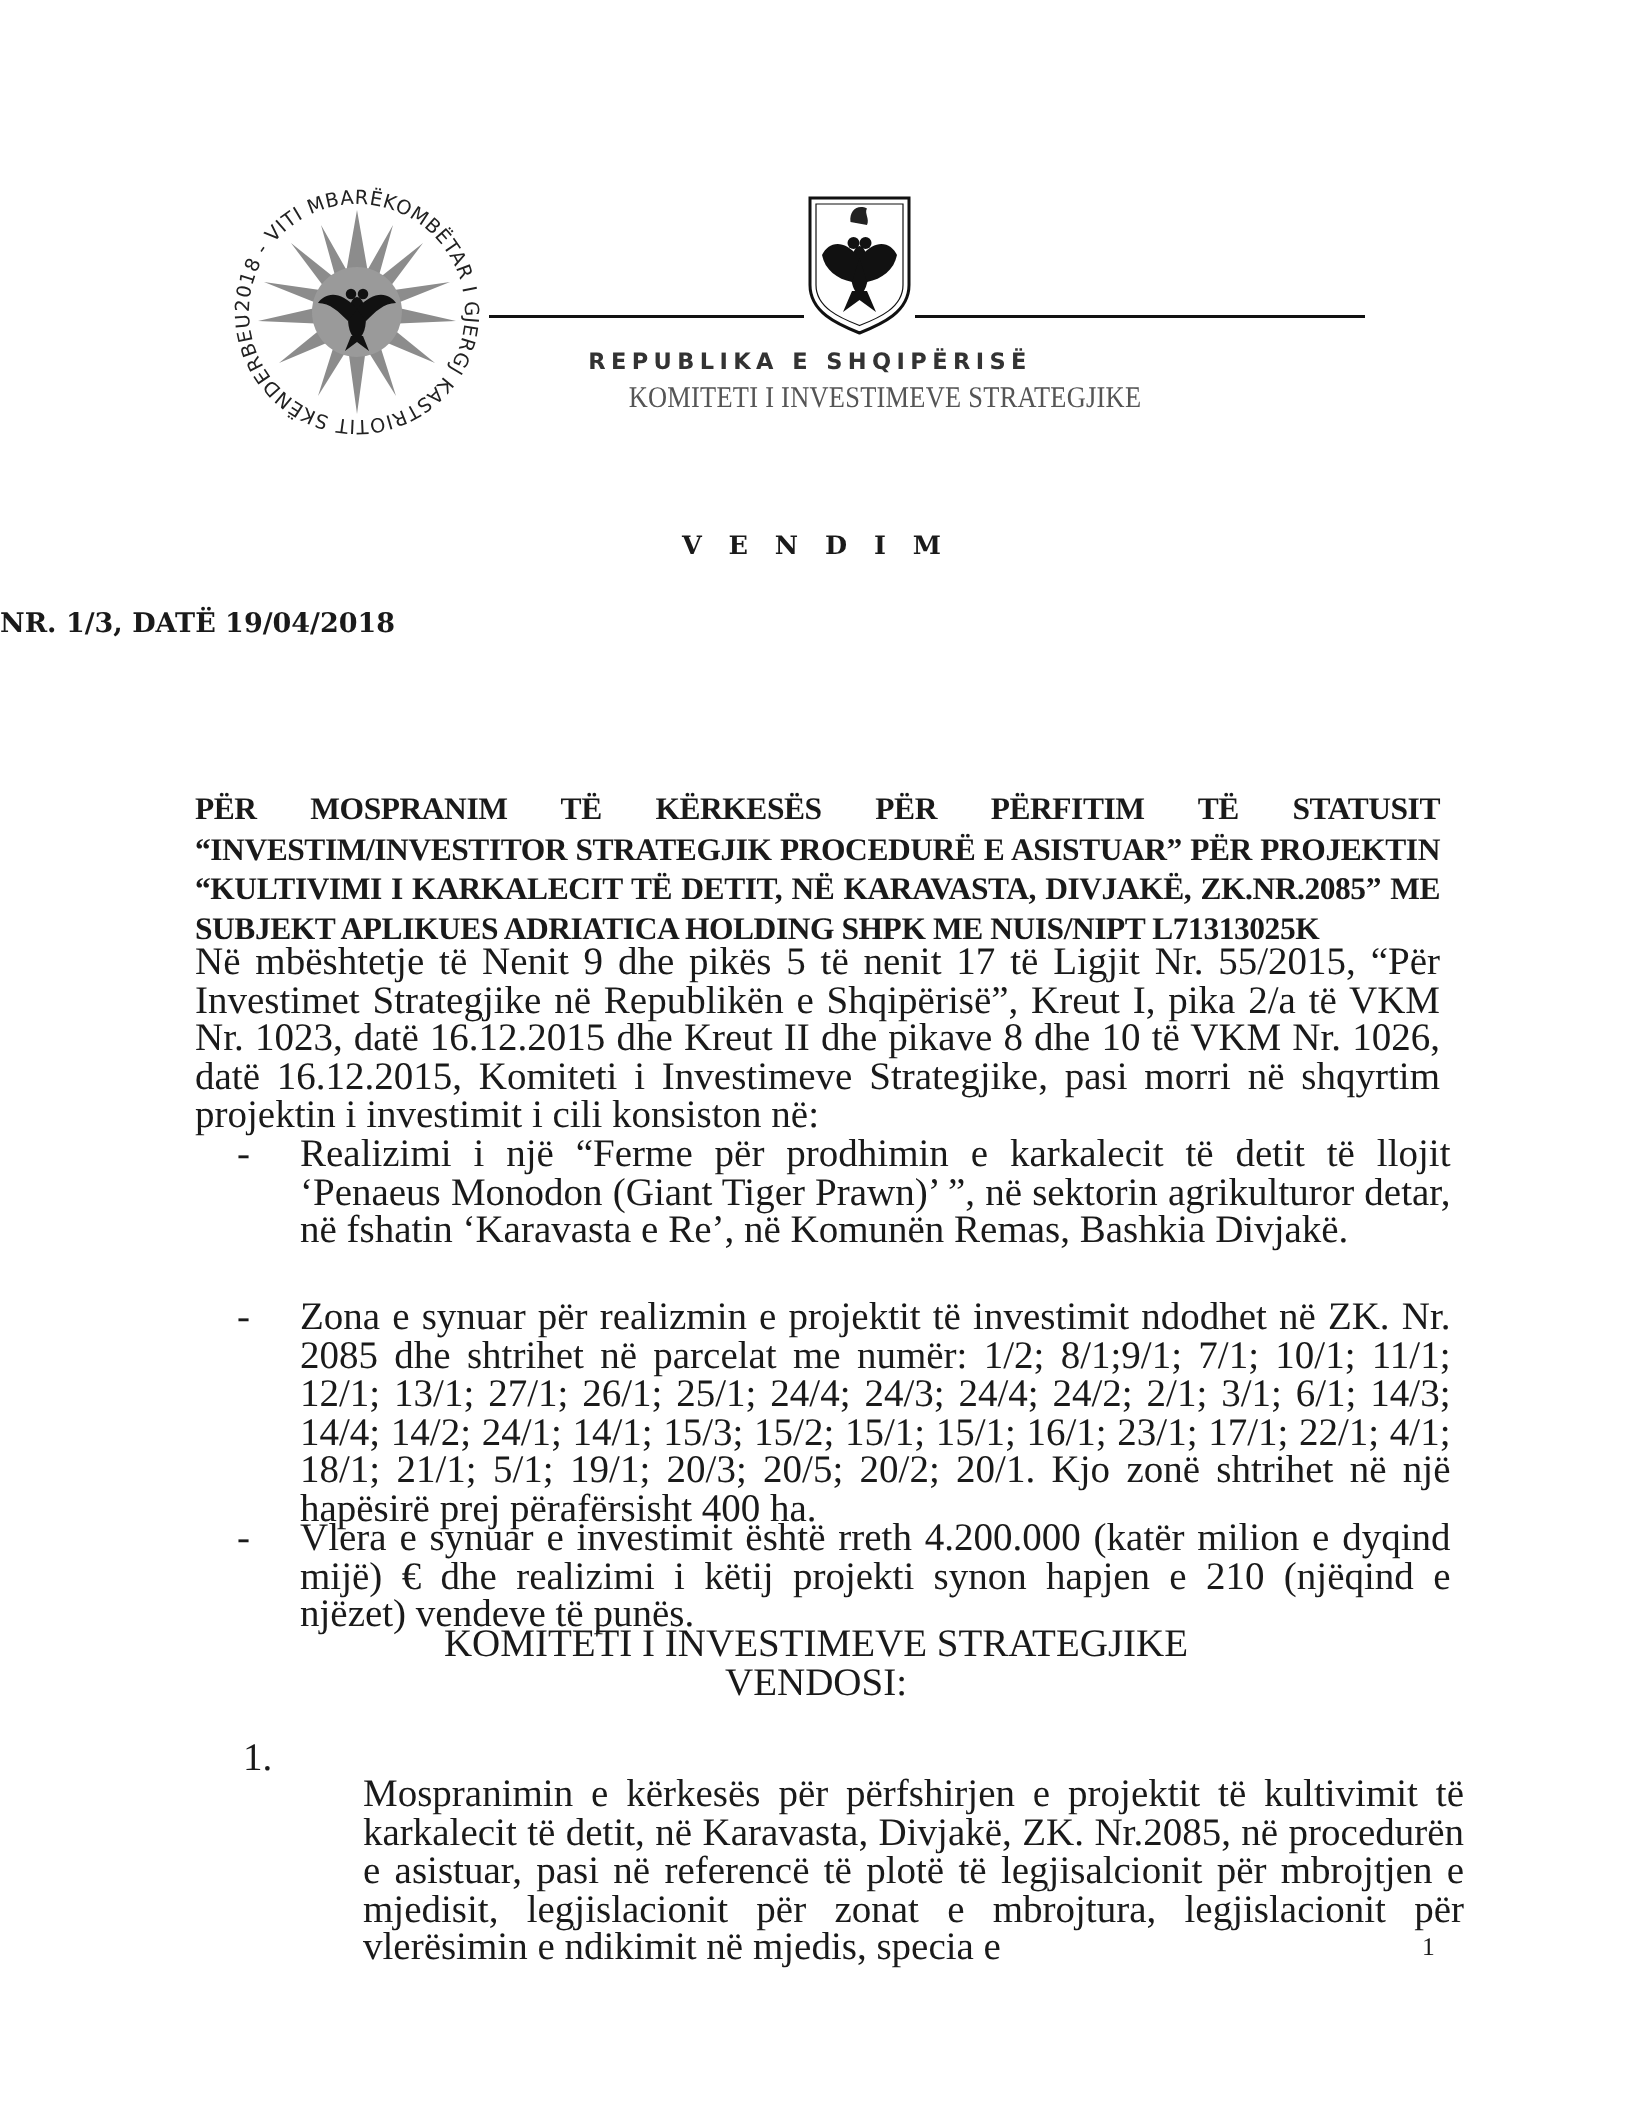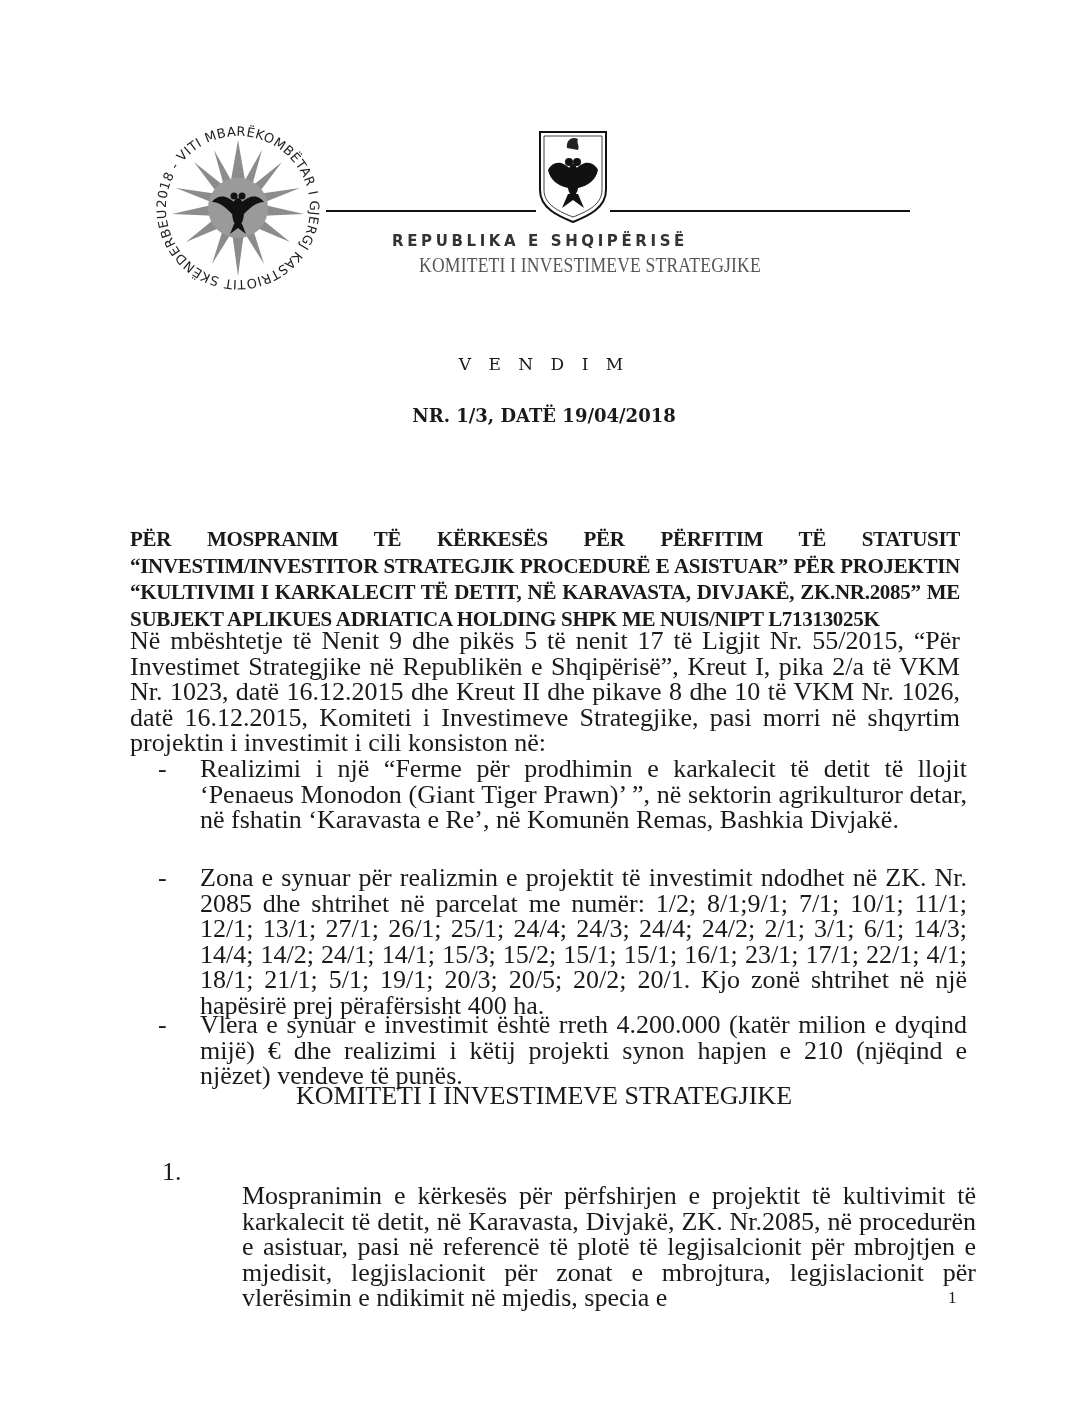--- a/index.html
+++ b/index.html
@@ -11,22 +11,22 @@
     .emblem { position: absolute; left: 536px; top: 128px; width: 74px; height: 96px; }
     .rule-left { position: absolute; left: 326px; top: 210px; width: 210px; height: 2px; background: #111; }
     .rule-right { position: absolute; left: 610px; top: 210px; width: 300px; height: 2px; background: #111; }
     .republika { position: absolute; left: 340px; top: 232px; width: 400px; text-align: center;
       font-family: "DejaVu Sans", sans-serif; font-weight: bold; font-size: 15px; letter-spacing: 3.6px; color: #333; }
     .komiteti-header { position: absolute; left: 330px; top: 254px; width: 520px; text-align: center;
       font-family: "Liberation Serif", serif; font-size: 20px; color: #555; letter-spacing: 0.2px; transform: scaleX(0.88); transform-origin: center; }
 
     
     .vendim { position: absolute; left: 0; width: 1088px; top: 354px; text-align: center;
-      font-family: "DejaVu Serif", serif; font-weight: normal; font-size: 17px; letter-spacing: 6px; }
-    .nr { position: absolute; left: 0; width: 1088px; top: 405px; text-align: center;
+      font-family: "DejaVu Serif", serif; font-weight: bold; font-size: 17px; letter-spacing: 6px; }
+    .nr { position: absolute; left: 0; width: 1088px; top: 405px; 
       font-family: "DejaVu Serif", serif; font-weight: bold; font-size: 18px; }
 
     .subject { position: absolute; left: 130px; top: 478px; width: 830px;
       font-family: "Liberation Serif", serif; font-weight: bold; font-size: 21px; line-height: 26.5px;
       text-align: justify; letter-spacing: -0.3px; margin-top: 48px; }
 
     .body-text { font-family: "Liberation Serif", serif; font-size: 26px; line-height: 25.5px; text-align: justify; }
     .intro { position: absolute; left: 130px; top: 628px; width: 830px; }
 
     .bullet { position: absolute; left: 130px; width: 830px; }
@@ -103,20 +103,21 @@
   <div class="bullet body-text b2">
     <span class="dash">-</span>
     <span class="btext">Zona e synuar për realizmin e projektit të investimit ndodhet në ZK. Nr. 2085 dhe shtrihet në parcelat me numër: 1/2; 8/1;9/1; 7/1; 10/1; 11/1; 12/1; 13/1; 27/1; 26/1; 25/1; 24/4; 24/3; 24/4; 24/2; 2/1; 3/1; 6/1; 14/3; 14/4; 14/2; 24/1; 14/1; 15/3; 15/2; 15/1; 15/1; 16/1; 23/1; 17/1; 22/1; 4/1; 18/1; 21/1; 5/1; 19/1; 20/3; 20/5; 20/2; 20/1. Kjo zonë shtrihet në një hapësirë prej përafërsisht 400 ha.</span>
   </div>
   <div class="bullet body-text b3">
     <span class="dash">-</span>
     <span class="btext">Vlera e synuar e investimit është rreth 4.200.000 (katër milion e dyqind mijë) € dhe realizimi i këtij projekti synon hapjen e 210 (njëqind e njëzet) vendeve të punës.</span>
   </div>
 
   <div class="decide-head body-text">KOMITETI I INVESTIMEVE STRATEGJIKE</div>
+  <div class="decide-sub body-text">VENDOSI:</div>
 
   <div class="item1 body-text">
     <span class="num">1.</span>
     <span class="itext">Mospranimin e kërkesës për përfshirjen e projektit të kultivimit të karkalecit të detit, në Karavasta, Divjakë, ZK. Nr.2085, në procedurën e asistuar, pasi në referencë të plotë të legjisalcionit  për mbrojtjen e mjedisit, legjislacionit për zonat e mbrojtura, legjislacionit për vlerësimin e ndikimit në mjedis, specia e</span>
   </div>
 
   <div class="page-num">1</div>
 </div>
 
 </body></html>

